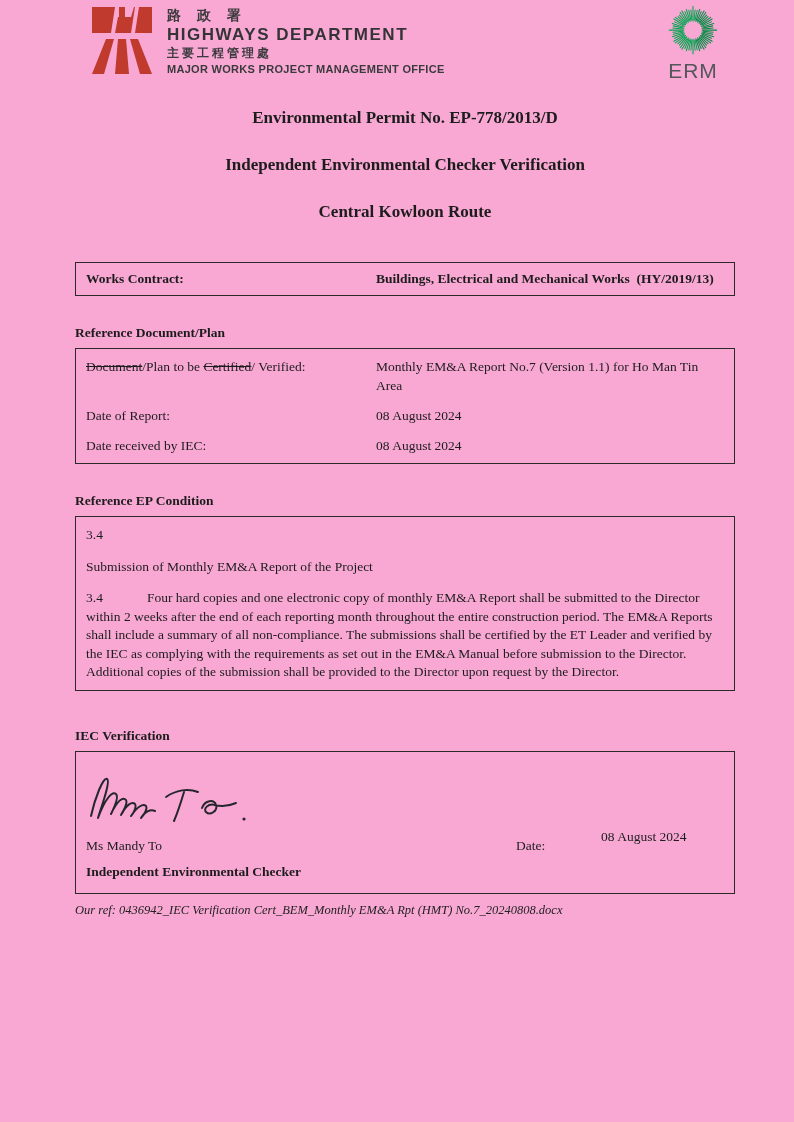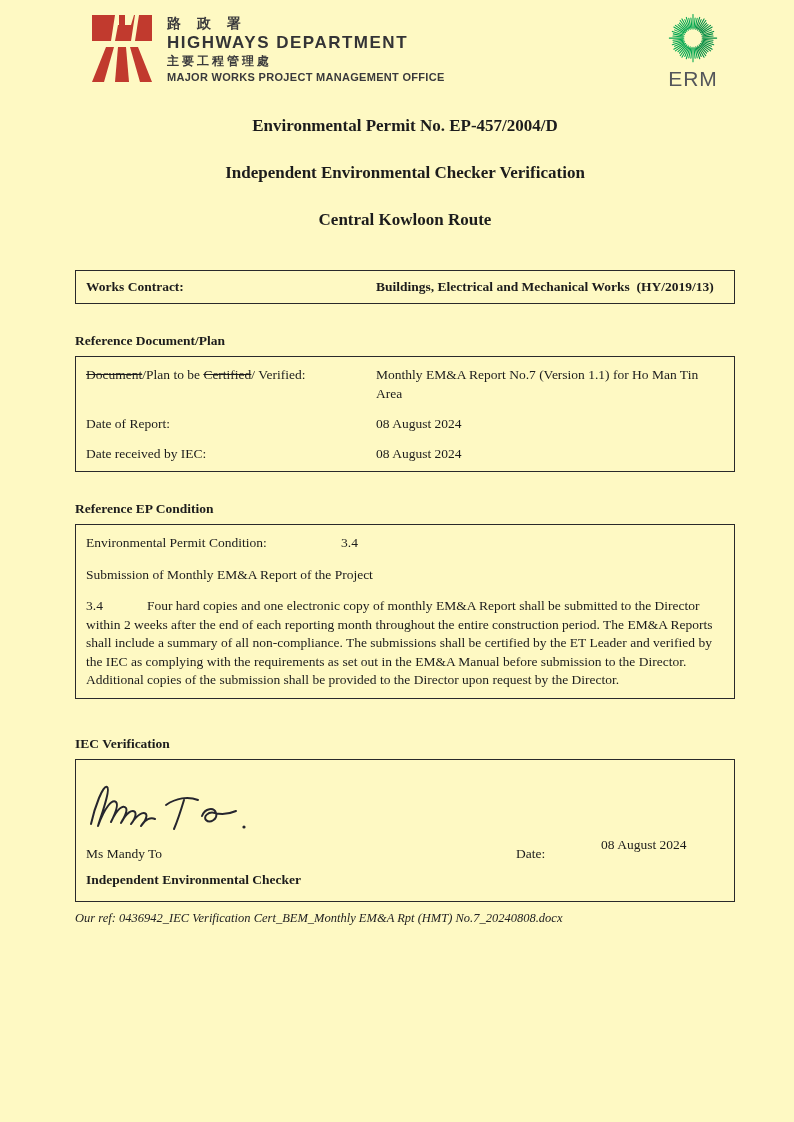--- a/index.html
+++ b/index.html
@@ -1,24 +1,24 @@
 <!DOCTYPE html>
 <html><head>
 <meta charset="utf-8">
 <style>
   * { margin:0; padding:0; box-sizing:border-box; }
   html,body { background:#e8e8e8; }
   .page {
     position:relative;
     width:794px; height:1122px;
     margin:0 auto;
-    background:#fef9c3;
+    background:#f9a8d4;
     font-family:"Liberation Serif", serif;
     color:#1c1c1c;
-    padding:12px 59px 0 75px;
+    padding:4px 59px 0 75px;
     overflow:hidden;
   }
   
   .header { display:flex; align-items:flex-start; margin-left:15px; height:78px; }
   .hd-logo { width:64px; height:70px; flex:0 0 auto; }
   .hd-text { margin-left:13px; font-family:"Liberation Sans", sans-serif; color:#3a3a3c; padding-top:2px; }
   .hd-cn1 { font-size:14px; line-height:18px; letter-spacing:6px; font-weight:bold; }
   .hd-en1 { font-size:17px; line-height:21px; font-weight:bold; letter-spacing:1.5px; color:#343436; }
   .hd-cn2 { font-size:12px; line-height:17px; letter-spacing:3px; font-weight:bold; }
   .hd-en2 { font-size:11px; line-height:14px; letter-spacing:0.3px; font-weight:bold; color:#3a3a3c; }
@@ -146,21 +146,21 @@
             <line x1="38.68" y1="23.14" x2="49.09" y2="18.50" stroke="#008c43" stroke-width="1.1"></line>
             <line x1="40.18" y1="23.69" x2="51.40" y2="20.05" stroke="#008c43" stroke-width="1.1"></line>
             <line x1="39.29" y1="25.02" x2="50.44" y2="22.65" stroke="#008c43" stroke-width="1.1"></line>
             <line x1="40.64" y1="25.88" x2="50.79" y2="24.82" stroke="#008c43" stroke-width="1.1"></line>
           </g>
       </svg>
       <div class="erm-label">ERM</div>
     </div>
   </div>
 
-  <div class="title title-1">Environmental Permit No. EP-457/2004/D</div>
+  <div class="title title-1">Environmental Permit No. EP-778/2013/D</div>
   <div class="title title-3">Independent Environmental Checker Verification</div>
   <div class="title title-2">Central Kowloon Route</div>
 
   <div class="box works-box">
     <span class="lbl">Works Contract:</span>
     <span class="val">Buildings, Electrical and Mechanical Works  (HY/2019/13)</span>
   </div>
 
   <div class="section-heading h-refdoc">Reference Document/Plan</div>
   <div class="box box-after-heading">
@@ -174,21 +174,20 @@
     </div>
     <div class="kv-row">
       <span class="lbl">Date received by IEC:</span>
       <span class="val">08 August 2024</span>
     </div>
   </div>
 
   <div class="section-heading h-ep">Reference EP Condition</div>
   <div class="box box-after-heading">
     <div class="kv-row ep-cond-row">
-      <span class="lbl">Environmental Permit Condition:</span>
       <span class="val">3.4</span>
     </div>
     <div class="ep-subtitle">Submission of Monthly EM&amp;A Report of the Project</div>
     <div class="ep-clause">
       <span class="clause-no">3.4</span><span>Four hard copies and one electronic copy of monthly EM&amp;A Report shall be submitted to the Director within 2 weeks after the end of each reporting month throughout the entire construction period. The EM&amp;A Reports shall include a summary of all non-compliance. The submissions shall be certified by the ET Leader and verified by the IEC as complying with the requirements as set out in the EM&amp;A Manual before submission to the Director. Additional copies of the submission shall be provided to the Director upon request by the Director.</span>
     </div>
   </div>
 
   <div class="section-heading h-iec">IEC Verification</div>
   <div class="box box-after-heading iec-box">

